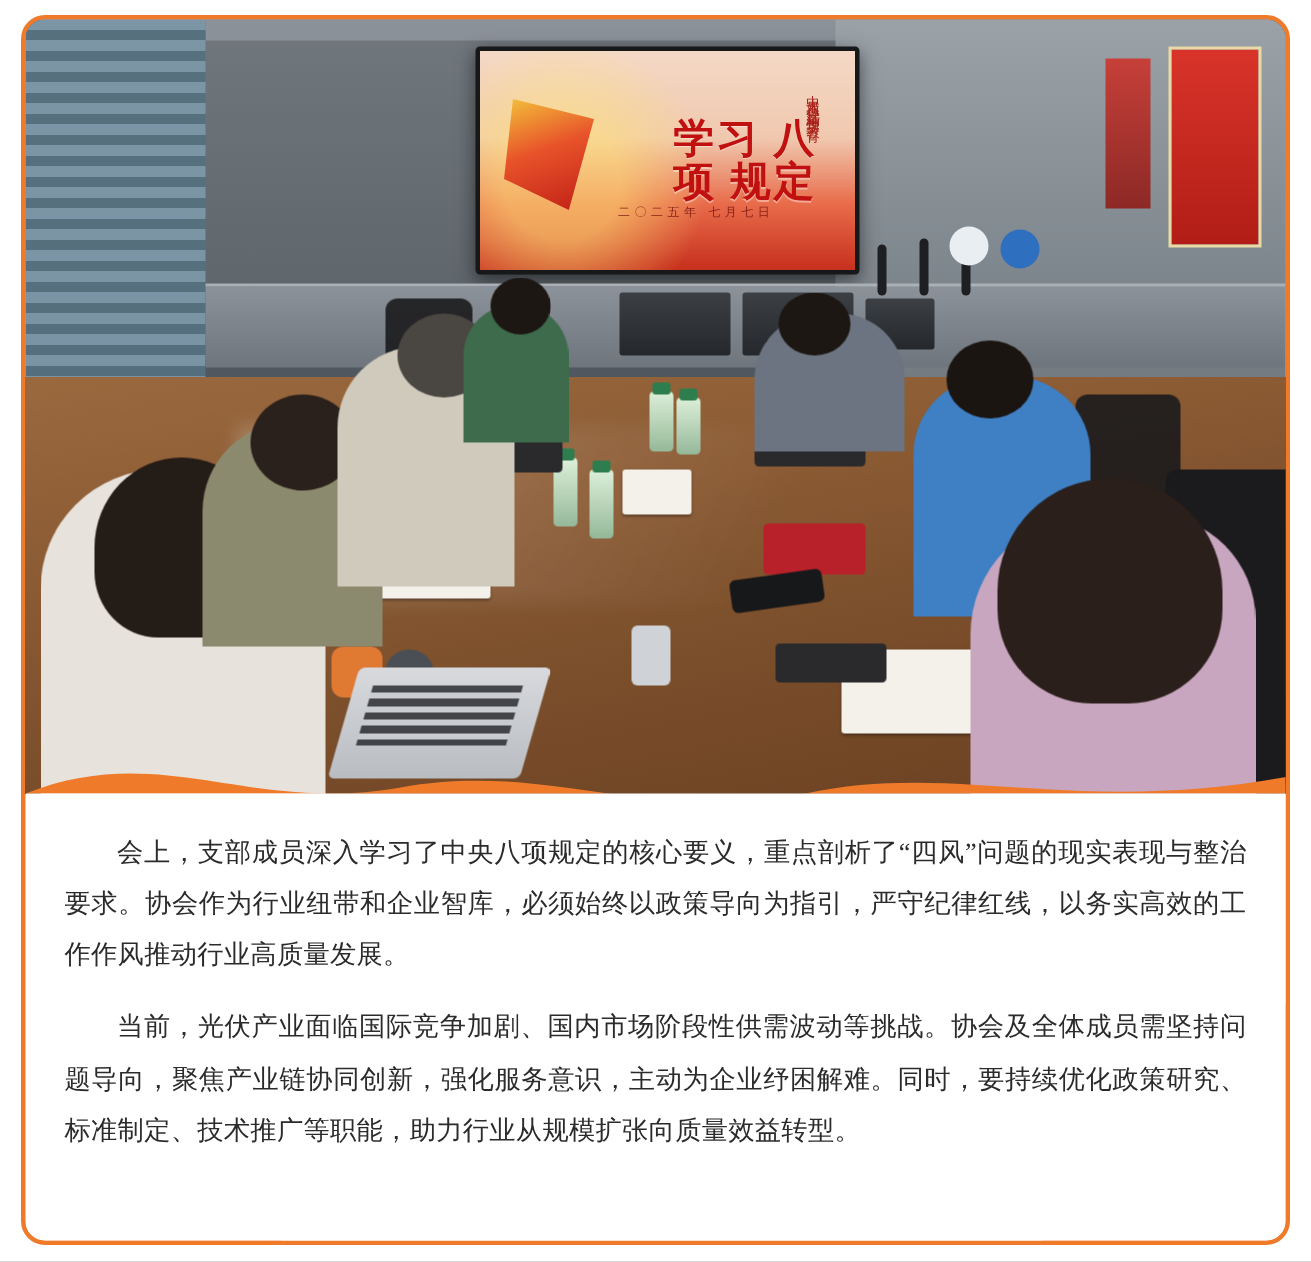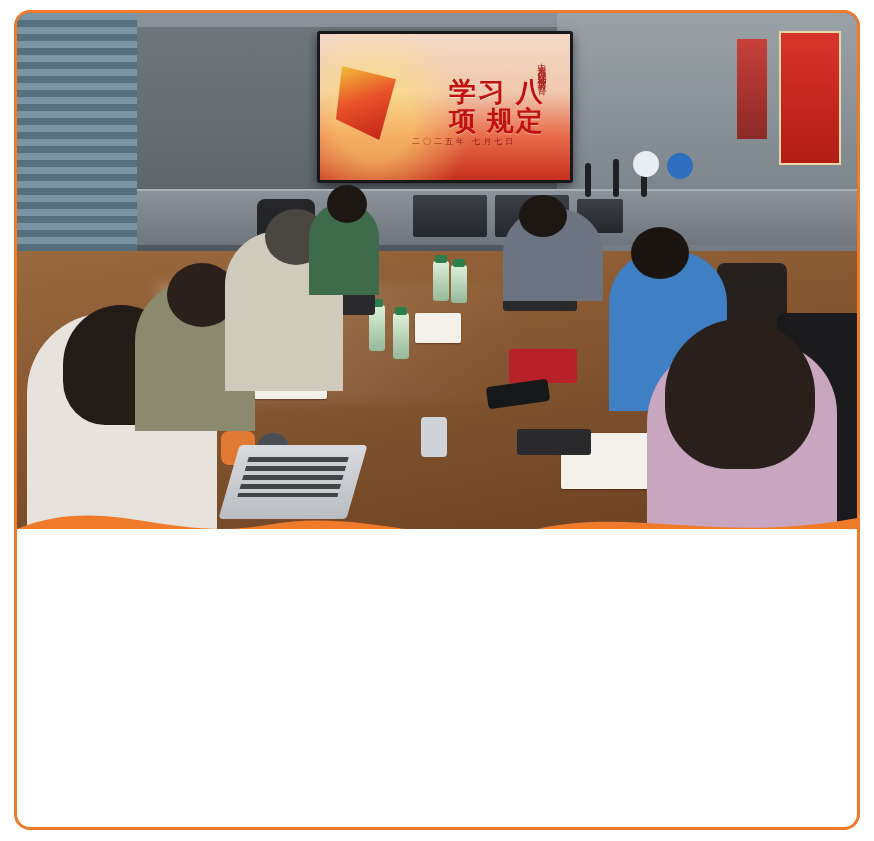--- a/index.html
+++ b/index.html
@@ -325,15 +325,19 @@
         <div class="person p7"></div>
         <div class="p-hair p7h"></div>
 
       </div>
 
       <svg class="wave" viewBox="0 0 846 52" preserveAspectRatio="none">
         <path d="M0,30 C90,-6 150,44 250,26 C350,8 420,52 520,30 C620,8 700,46 846,18 L846,52 L0,52 Z" fill="#ef7a2a"></path>
       </svg>
     </div>
 
+    <div class="body">
+      <p class="para">会上，支部成员深入学习了中央八项规定的核心要义，重点剖析了“四风”问题的现实表现与整治要求。协会作为行业纽带和企业智库，必须始终以政策导向为指引，严守纪律红线，以务实高效的工作作风推动行业高质量发展。</p>
+      <p class="para">当前，光伏产业面临国际竞争加剧、国内市场阶段性供需波动等挑战。协会及全体成员需坚持问题导向，聚焦产业链协同创新，强化服务意识，主动为企业纾困解难。同时，要持续优化政策研究、标准制定、技术推广等职能，助力行业从规模扩张向质量效益转型。</p>
+    </div>
 
   </div>
 </div>
 
 </body></html>

